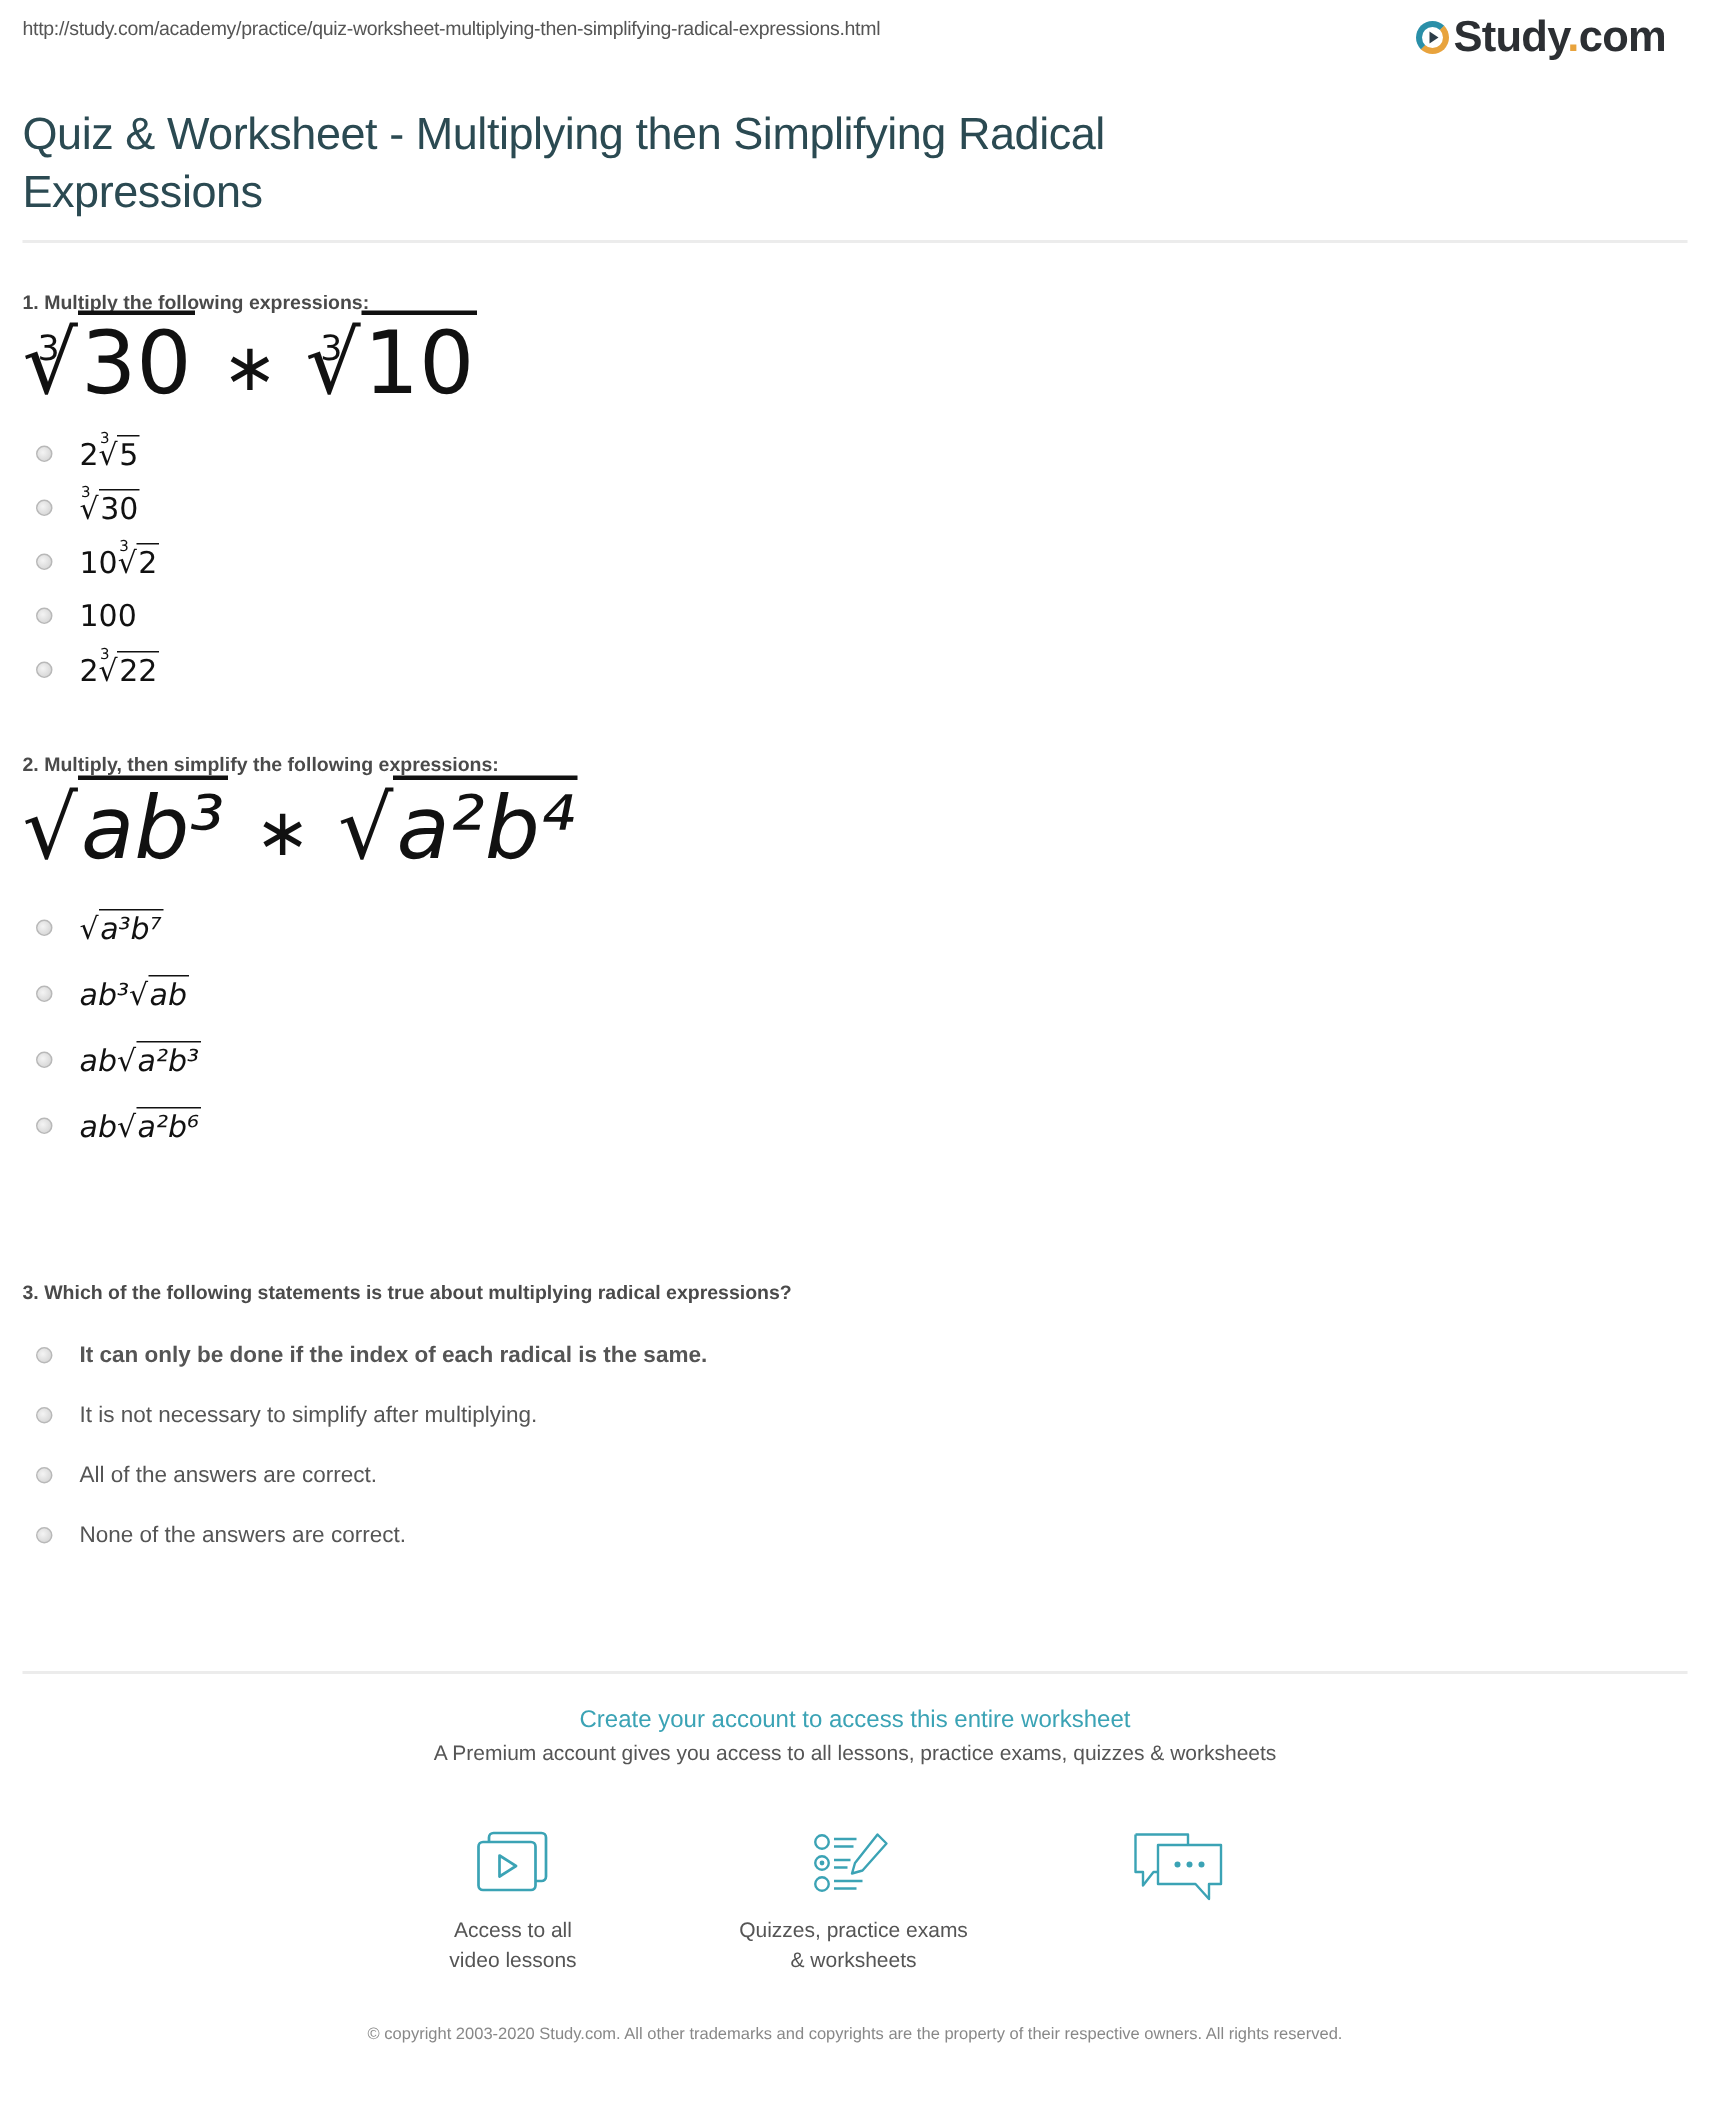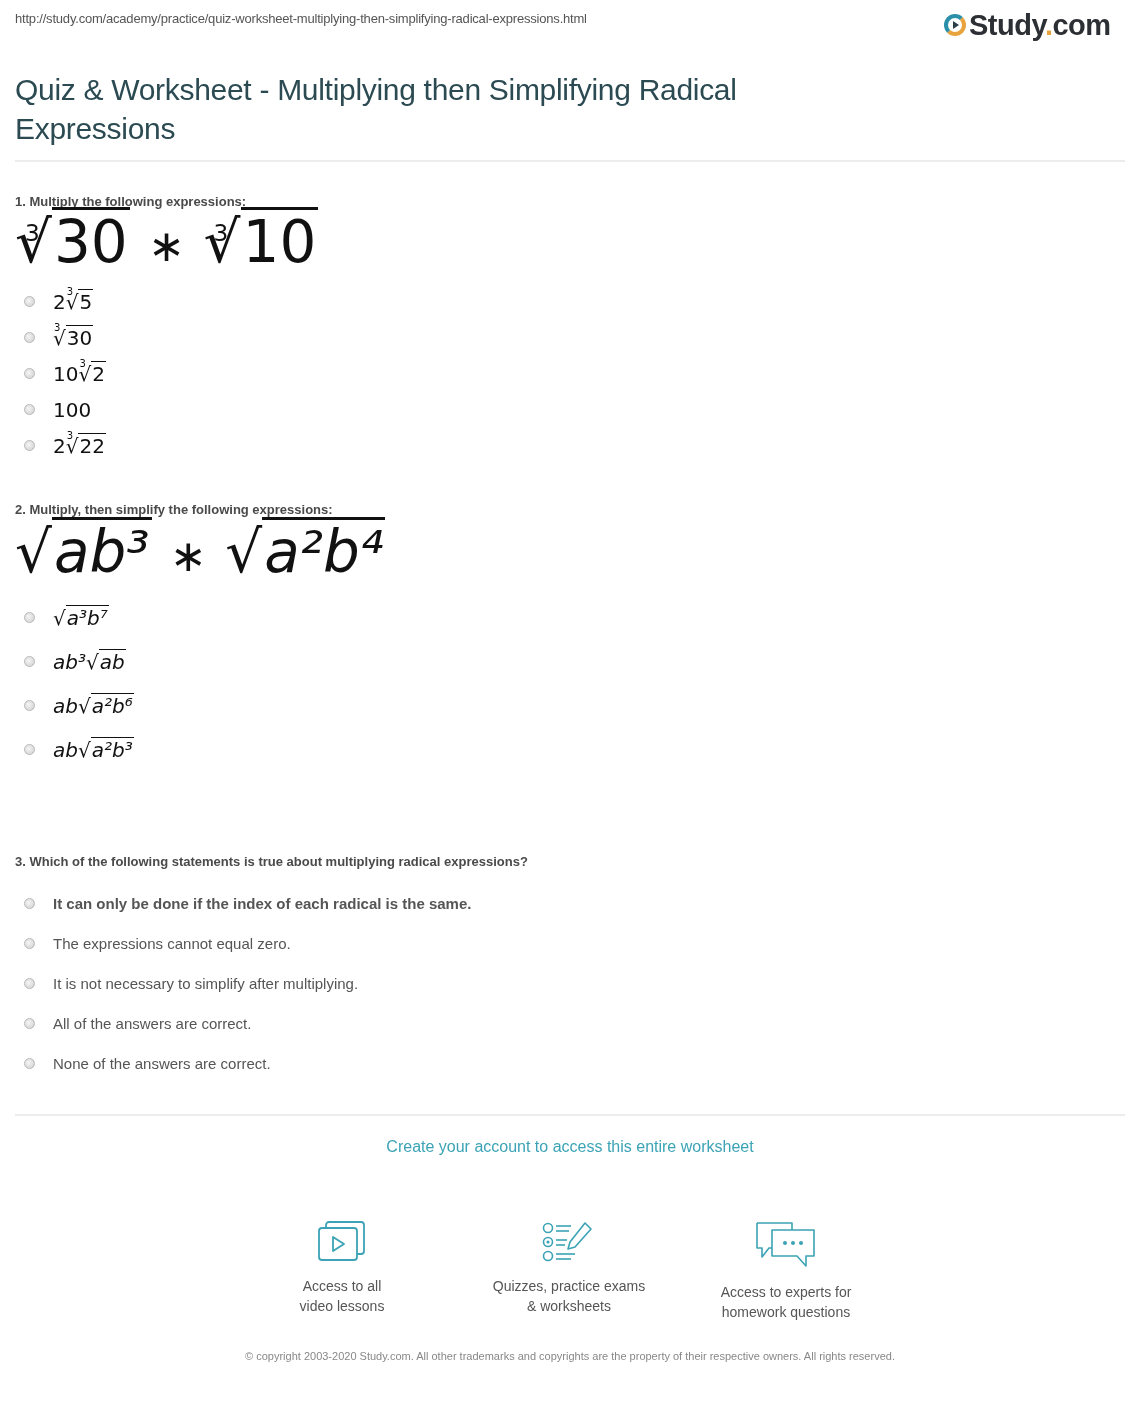--- a/index.html
+++ b/index.html
@@ -95,59 +95,56 @@
     <div class="opt" style="height:44px;">
       <span class="radio"></span>
       <span class="opt-label"><span class="small-rad">√<span class="body" style="font-style:italic;">a³b⁷</span></span></span>
     </div>
     <div class="opt" style="height:44px;">
       <span class="radio"></span>
       <span class="opt-label" style="font-style:italic;"><span>ab³</span><span class="small-rad">√<span class="body">ab</span></span></span>
     </div>
     <div class="opt" style="height:44px;">
       <span class="radio"></span>
-      <span class="opt-label" style="font-style:italic;"><span>ab</span><span class="small-rad">√<span class="body">a²b⁶</span></span></span>
+      <span class="opt-label" style="font-style:italic;"><span>ab</span><span class="small-rad">√<span class="body">a²b³</span></span></span>
     </div>
     <div class="opt" style="height:44px;">
       <span class="radio"></span>
-      <span class="opt-label" style="font-style:italic;"><span>ab</span><span class="small-rad">√<span class="body">a²b³</span></span></span>
+      <span class="opt-label" style="font-style:italic;"><span>ab</span><span class="small-rad">√<span class="body">a²b⁶</span></span></span>
     </div>
   </div>
 </div>
 
 <div class="q" style="top:854px;">
   <div class="q-text">3. Which of the following statements is true about multiplying radical expressions?</div>
   <div style="margin-top:14px;">
     <div class="opt" style="height:40px;font-weight:bold;">
       <span class="radio"></span>
       <span class="opt-text">It can only be done if the index of each radical is the same.</span>
-    </div>
-    <div class="opt" style="height:40px;">
-      <span class="radio"></span>
-      <span class="opt-text">The expressions cannot equal zero.</span>
     </div>
     <div class="opt" style="height:40px;">
       <span class="radio"></span>
       <span class="opt-text">It is not necessary to simplify after multiplying.</span>
     </div>
     <div class="opt" style="height:40px;">
       <span class="radio"></span>
       <span class="opt-text">All of the answers are correct.</span>
     </div>
     <div class="opt" style="height:40px;">
       <span class="radio"></span>
       <span class="opt-text">None of the answers are correct.</span>
     </div>
   </div>
 </div>
 
 <div class="sep" style="top:1114px;"></div>
 
 <div class="promo">
   <h2 class="promo-title">Create your account to access this entire worksheet</h2>
+  <div class="promo-sub">A Premium account gives you access to all lessons, practice exams, quizzes &amp; worksheets</div>
 </div>
 
 <div class="feature" style="left:242px;">
   <svg width="52" height="44" viewBox="0 0 52 44">
     <rect x="10" y="2" width="38" height="32" rx="3" fill="none" stroke="#3ba3b5" stroke-width="1.8"></rect>
     <rect x="3" y="8" width="38" height="32" rx="3" fill="#fff" stroke="#3ba3b5" stroke-width="1.8"></rect>
     <path d="M17 17 L28 24 L17 31 Z" fill="none" stroke="#3ba3b5" stroke-width="1.8" stroke-linejoin="round"></path>
   </svg>
   <div class="feature-label">
       <div>Access to all</div>
@@ -176,19 +173,15 @@
 </div>
 
 <div class="feature" style="left:686px;">
   <svg width="64" height="50" viewBox="0 0 64 50">
     <path d="M3 3 H38 V10 M3 3 V28 H8 V37 L15 28 H18" fill="none" stroke="#3ba3b5" stroke-width="1.6" stroke-linejoin="round"></path>
     <path d="M18 10 H60 V36 H52 V46 L43 36 H18 Z" fill="#fff" stroke="#3ba3b5" stroke-width="1.6" stroke-linejoin="round"></path>
     <circle cx="31" cy="23" r="2" fill="#3ba3b5"></circle>
     <circle cx="39" cy="23" r="2" fill="#3ba3b5"></circle>
     <circle cx="47" cy="23" r="2" fill="#3ba3b5"></circle>
   </svg>
-  <div class="feature-label">
-      <div>Access to experts for</div>
-      <div>homework questions</div>
-    </div>
 </div>
 
 <div class="footer">© copyright 2003-2020 Study.com. All other trademarks and copyrights are the property of their respective owners. All rights reserved.</div>
 
 </body></html>

